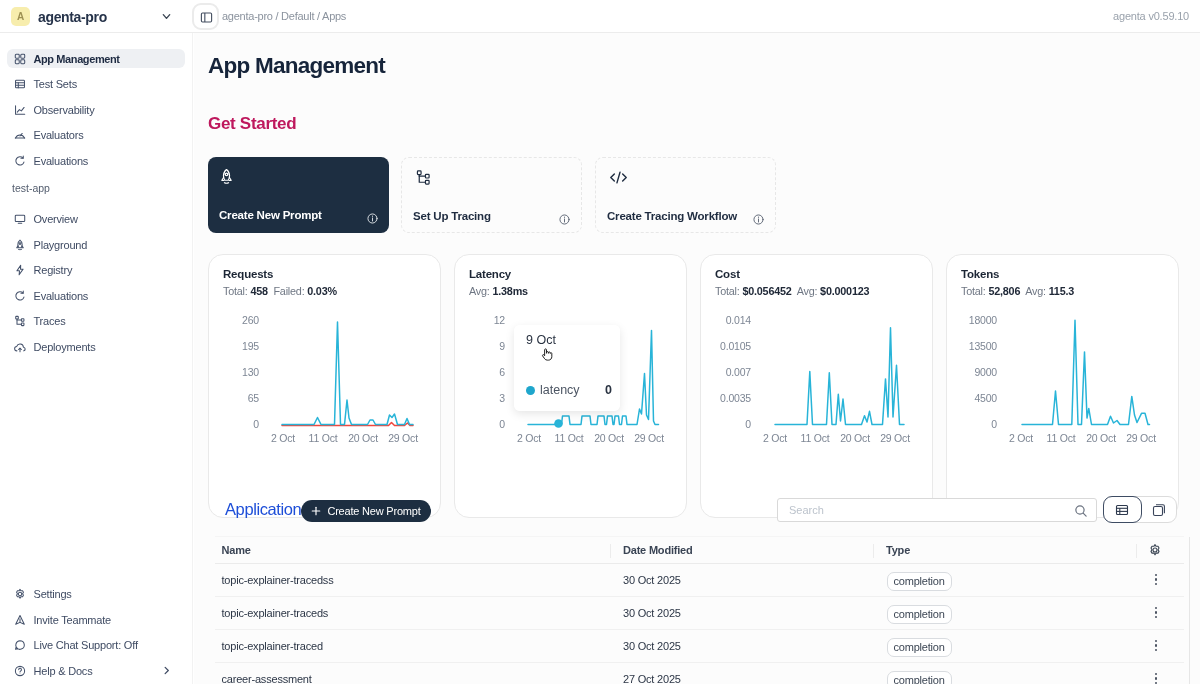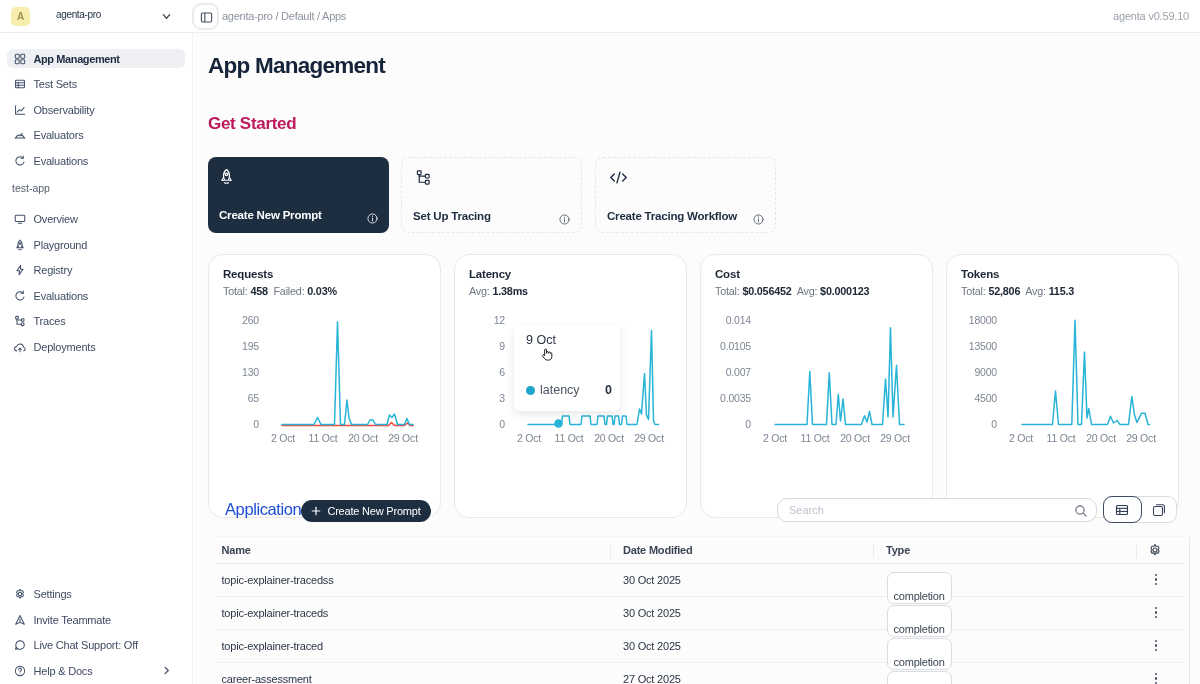--- a/index.html
+++ b/index.html
@@ -1,18 +1,18 @@
 <!DOCTYPE html>
 <html><head><meta charset="utf-8"><title>agenta</title><style>
 *{margin:0;padding:0;box-sizing:border-box}
 html,body{width:1200px;height:684px;overflow:hidden;font-family:"Liberation Sans",sans-serif;background:#fff;position:relative}
 .abs{position:absolute}
 .topbar{position:absolute;left:0;top:0;width:1200px;height:33px;background:#fff;border-bottom:1px solid #ececec;z-index:5}
 .avatar{position:absolute;left:11px;top:7px;width:19px;height:19px;border-radius:5px;background:#f7edad;color:#9d9052;font-size:10px;font-weight:700;text-align:center;line-height:19px}
-.orgname{position:absolute;left:56px;top:9px;font-size:10px;font-weight:400;letter-spacing:-0.35px;color:#26334a}
+.orgname{position:absolute;left:38px;top:9px;font-size:14px;font-weight:700;letter-spacing:-0.35px;color:#26334a}
 .chevD{position:absolute;left:161px;top:11px}
 .sbtoggle{position:absolute;left:192px;top:3px;width:27px;height:27px;border:2px solid #ebebeb;border-radius:9px;background:#fff}
 .sbtoggle svg{position:absolute;left:6px;top:6px}
 .crumb{position:absolute;left:222px;top:10px;font-size:11px;letter-spacing:-0.25px;color:#8b939e}
 .version{position:absolute;right:11px;top:10px;font-size:11px;letter-spacing:-0.2px;color:#9aa2ac}
 .sidebar{position:absolute;left:0;top:33px;width:193px;height:651px;background:#fff;border-right:1px solid #f2f2f2;z-index:4}
 .nav{position:absolute;left:7px;width:178px;height:19px;display:flex;align-items:center;color:#3f4b63;font-size:11px;letter-spacing:-0.2px;border-radius:6px;padding-left:7px}
 .nav .nicon{margin-right:7.5px;flex:none;color:#45526b}
 .nav span{white-space:nowrap}
 .nav.active{background:#eef0f3;color:#1e2b42;font-weight:700;letter-spacing:-0.4px}
@@ -34,30 +34,30 @@
 .ssub b{color:#202938;font-weight:700}
 .chart{position:absolute;left:0;top:0}
 .ax{font-size:10.5px;fill:#7d8694;letter-spacing:-0.2px;font-family:"Liberation Sans",sans-serif}
 .tooltip{position:absolute;left:514px;top:325px;width:106px;height:86px;background:rgba(255,255,255,.96);border-radius:6px;box-shadow:0 3px 10px rgba(0,0,0,.1);z-index:3}
 .tt-title{position:absolute;left:12px;top:8px;font-size:12.5px;color:#2a3342}
 .tt-dot{position:absolute;left:12px;top:61px;width:9px;height:9px;border-radius:50%;background:#1fa6cc}
 .tt-name{position:absolute;left:26px;top:58px;font-size:12.5px;color:#4c5563}
 .tt-val{position:absolute;right:8px;top:58px;font-size:12.5px;font-weight:700;color:#2a3342}
 .apph{position:absolute;left:225px;top:500px;font-size:16.5px;line-height:19px;font-weight:400;color:#1d4ed8;letter-spacing:-0.4px}
 .newbtn{position:absolute;left:301px;top:500px;width:130px;height:22px;border-radius:11px;background:#1d2e41;color:#fff;font-size:11px;letter-spacing:-0.2px;text-align:center;line-height:22px}
-.search{position:absolute;left:777px;top:498px;width:320px;height:24px;border:1px solid #d9d9d9;border-radius:10px;background:#fff}
+.search{position:absolute;left:777px;top:498px;width:320px;height:24px;border:1px solid #d9d9d9;border-radius:3px;background:#fff}
 .search .ph{position:absolute;left:11px;top:5px;font-size:11px;color:#bcc3cc}
 .seg{position:absolute;left:1103px;top:496px;width:74px;height:27px;border:1px solid #dcdcdc;border-radius:9px;background:#fff}
 .seg .cell1{position:absolute;left:-1px;top:-1px;width:39px;height:27px;border:1.5px solid #3e4c63;border-radius:9px;background:#fff}
 .thead{position:absolute;left:215px;top:536px;width:969px;height:27.5px;border-bottom:1px solid #ebebeb;border-top:1px solid #f5f5f5;font-size:11px;font-weight:700;color:#3a4454;letter-spacing:-0.2px}
 .thead .c{position:absolute;top:7px}
 .vsep{position:absolute;top:7px;width:1px;height:14px;background:#ececec}
 .trow{position:absolute;left:215px;width:969px;height:33.5px;border-bottom:1px solid #f0f0f0;font-size:11px;color:#2c3646;letter-spacing:-0.2px}
 .trow .c{position:absolute;top:10px}
-.tag{position:absolute;left:671.5px;top:8px;height:19px;line-height:17.5px;padding:15px 6px;border:1px solid #d9dce0;border-radius:7px;font-size:11px;letter-spacing:-0.2px;color:#3c4654;background:#fff}
+.tag{position:absolute;left:671.5px;top:8px;height:19px;line-height:17.5px;padding:0 6px;border:1px solid #d9dce0;border-radius:7px;font-size:11px;letter-spacing:-0.2px;color:#3c4654;background:#fff}
 .dots{position:absolute;left:940px;top:10px;width:3px}
 .dot{width:2.4px;height:2.4px;border-radius:50%;background:#4a5260;margin-bottom:2.4px}
 </style></head><body>
 <div class="topbar">
 <div class="avatar">A</div>
     <div class="orgname">agenta-pro</div>
 <svg class="chevD" width="11" height="11" viewBox="0 0 12 12" fill="none" stroke="#3c4654" stroke-width="1.5" stroke-linecap="round" stroke-linejoin="round">
       <polyline points="2.5,4 6,8 9.5,4"></polyline>
     </svg>
 <div class="sbtoggle">

